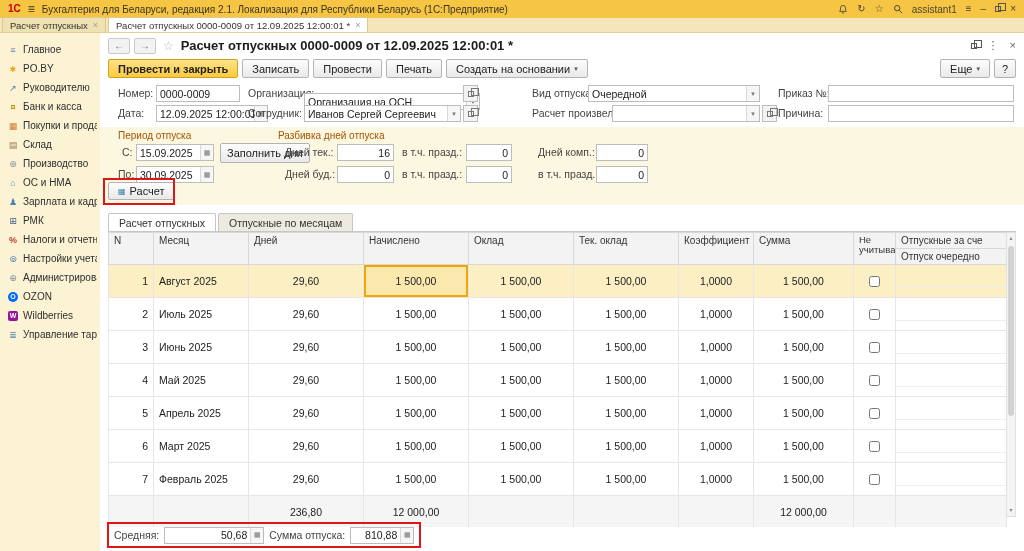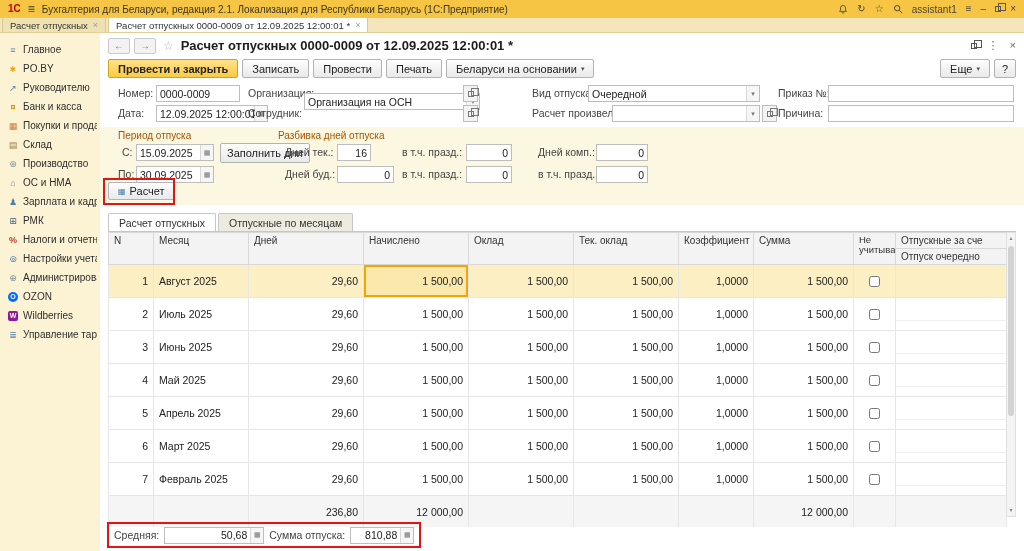--- a/index.html
+++ b/index.html
@@ -70,21 +70,21 @@
   .vtab.active{background:#fff;position:relative;z-index:2;font-weight:normal}
 
   
   .grid-area{position:relative;margin:0 8px;width:908px;height:296px;overflow:hidden;border-top:1px solid #c6c6c6}
   table.grid{border-collapse:collapse;table-layout:fixed;width:898px;background:#fff}
   .grid th{background:#f3f3f3;border:1px solid #d8d8d8;font-weight:normal;font-size:10px;color:#333;text-align:left;padding:2px 5px;vertical-align:top;height:28px;overflow:hidden}
   .grid th.wrap{white-space:normal;line-height:1.1;font-size:9.5px}
   .grid th .h-line{white-space:nowrap;overflow:hidden}
   .grid th .h-line.first{border-bottom:1px solid #d8d8d8;margin:0 -5px 2px;padding:0 5px 2px}
   .grid td{border:1px solid #e6e6e6;font-size:10.5px;padding:2px 5px;height:33px;overflow:hidden;white-space:nowrap;vertical-align:middle}
-  .grid td.num{text-align:right}
+  .grid td.num{text-align:center}
   .grid td.c-num{text-align:right}
   .grid td.chk{text-align:center}
   .grid input[type=checkbox]{width:11px;height:11px;margin:0;vertical-align:middle}
   tbody tr:first-child td{background:var(--row-highlight,#fcefc3)}
   tbody tr:first-child td:nth-child(4){box-shadow:inset 0 0 0 2px var(--cell-border,#eda70a);background:#fbe8ad}
   tfoot td{background:#f5f5f5;border:1px solid #ddd;border-top:1px solid #c9c9c9;height:24px}
   td.lastc .half{height:14px;border-bottom:1px solid #eee;margin:0 -5px}
 
   .vscroll{position:absolute;top:0;right:0;width:10px;background:#f4f4f4;border:1px solid #e0e0e0}
   .vthumb{position:absolute;top:13px;left:1px;width:6px;height:170px;background:#d2d2d2;border-radius:3px}
@@ -241,21 +241,21 @@
           <span class="tb-ic">×</span>
         </div>
       </div>
 
       <div class="toolbar">
         <button class="btn primary">Провести и закрыть</button>
         <button class="btn">Записать</button>
         <button class="btn">Провести</button>
         <button class="btn">Печать</button>
         <button class="btn">
-          <span>Беларуси на основании</span>
+          <span>Создать на основании</span>
           <span class="dd-arrow">▾</span>
         </button>
         <span class="spacer"></span>
         <button class="btn">
           <span>Еще</span>
           <span class="dd-arrow">▾</span>
         </button>
         <button class="btn help">?</button>
       </div>
 
@@ -281,20 +281,24 @@
         <div class="finput" style="left:728px;top:2px;width:186px">
           <span class="val"></span>
         </div>
 
         <span class="flabel" style="left:18px;top:22px">Дата:</span>
         <div class="finput" style="left:56px;top:22px;width:112px">
           <span class="val">12.09.2025 12:00:01</span>
           <span class="fbtn">▦</span>
         </div>
         <span class="flabel" style="left:148px;top:22px">Сотрудник:</span>
+        <div class="finput" style="left:204px;top:22px;width:157px">
+          <span class="val">Иванов Сергей Сергеевич</span>
+          <span class="fbtn">▾</span>
+        </div>
         <div class="open-btn" style="left:363px;top:22px">
             <span class="sq"></span>
           </div>
         <span class="flabel" style="left:432px;top:22px">Расчет произвел:</span>
         <div class="finput" style="left:512px;top:22px;width:148px">
           <span class="val"></span>
           <span class="fbtn">▾</span>
         </div>
         <div class="open-btn" style="left:662px;top:22px">
             <span class="sq"></span>
@@ -315,21 +319,21 @@
           <span class="fbtn">▦</span>
         </div>
         <button class="btn" style="left:120px;top:16px;height:20px;padding:0 6px">Заполнить дни</button>
         <span class="plabel" style="left:18px;top:39px">По:</span>
         <div class="finput" style="left:36px;top:39px;width:78px">
           <span class="val">30.09.2025</span>
           <span class="fbtn">▦</span>
         </div>
 
         <span class="plabel" style="left:185px;top:17px">Дней тек.:</span>
-        <div class="finput" style="left:237px;top:17px;width:34px">
+        <div class="finput" style="left:237px;top:17px;width:57px">
           <span class="val right">16</span>
         </div>
         <span class="plabel" style="left:302px;top:17px">в т.ч. празд.:</span>
         <div class="finput" style="left:366px;top:17px;width:46px">
           <span class="val right">0</span>
         </div>
         <span class="plabel" style="left:438px;top:17px">Дней комп.:</span>
         <div class="finput" style="left:496px;top:17px;width:52px">
           <span class="val right">0</span>
         </div>

